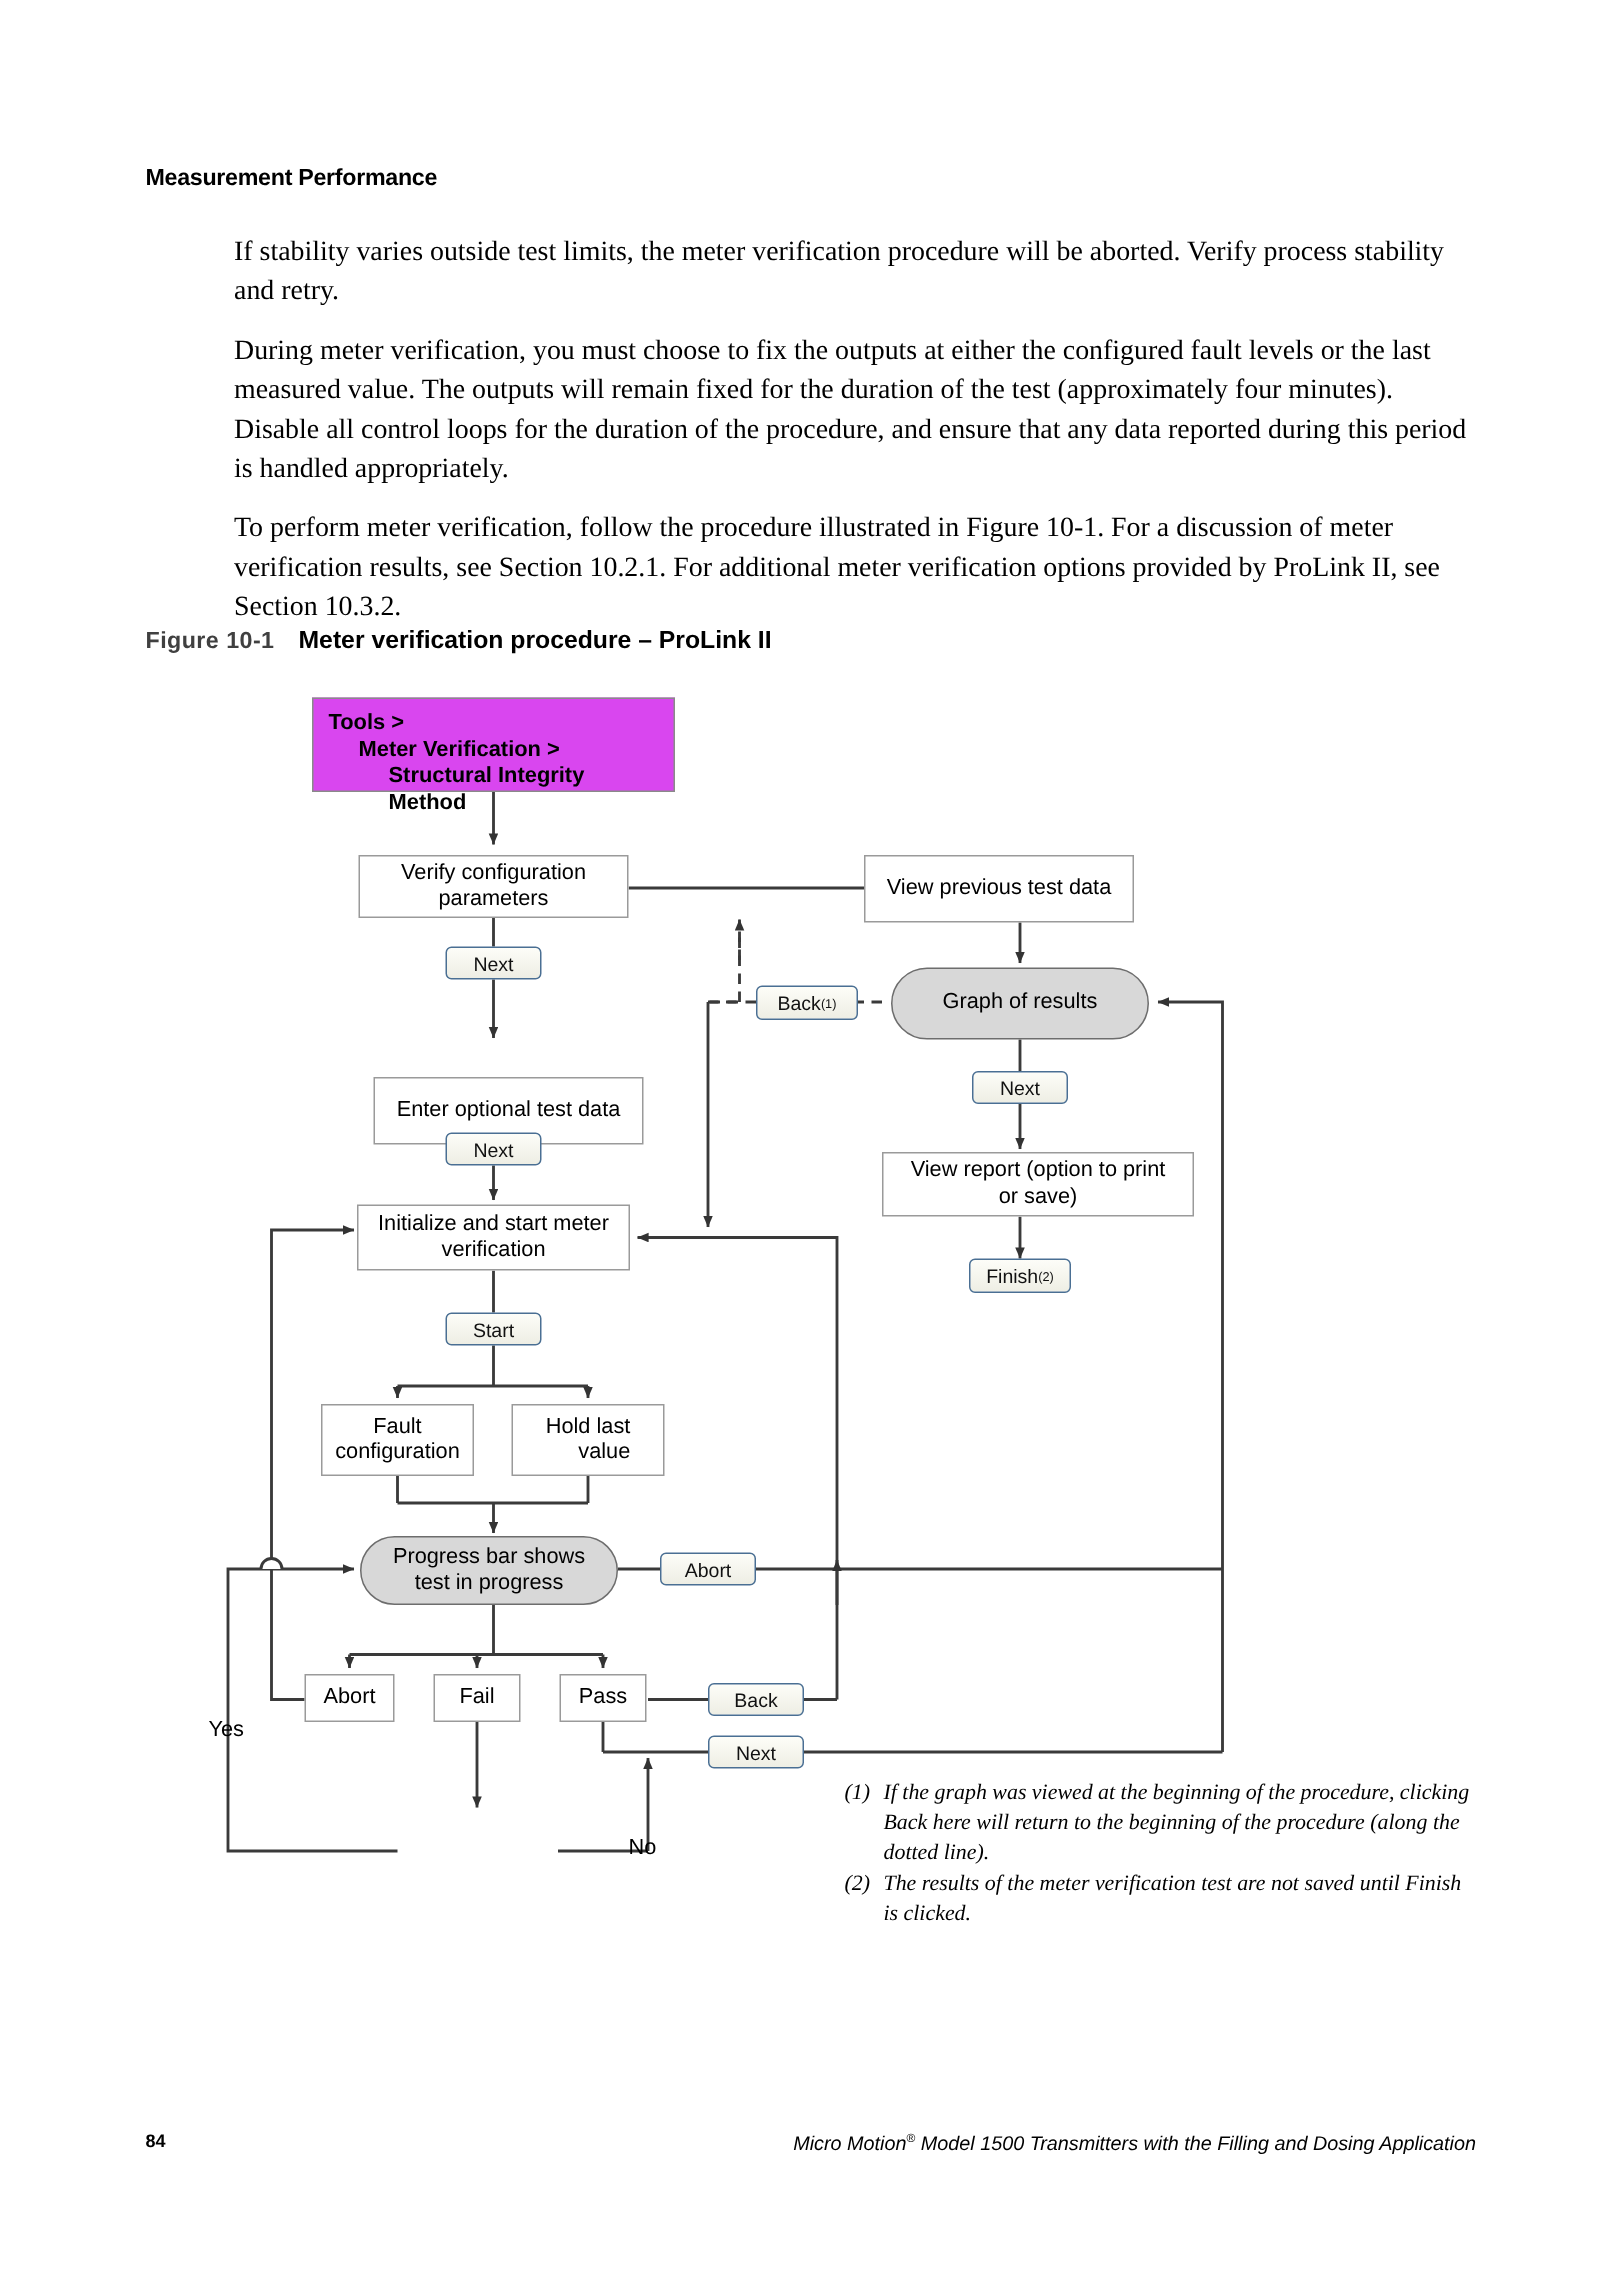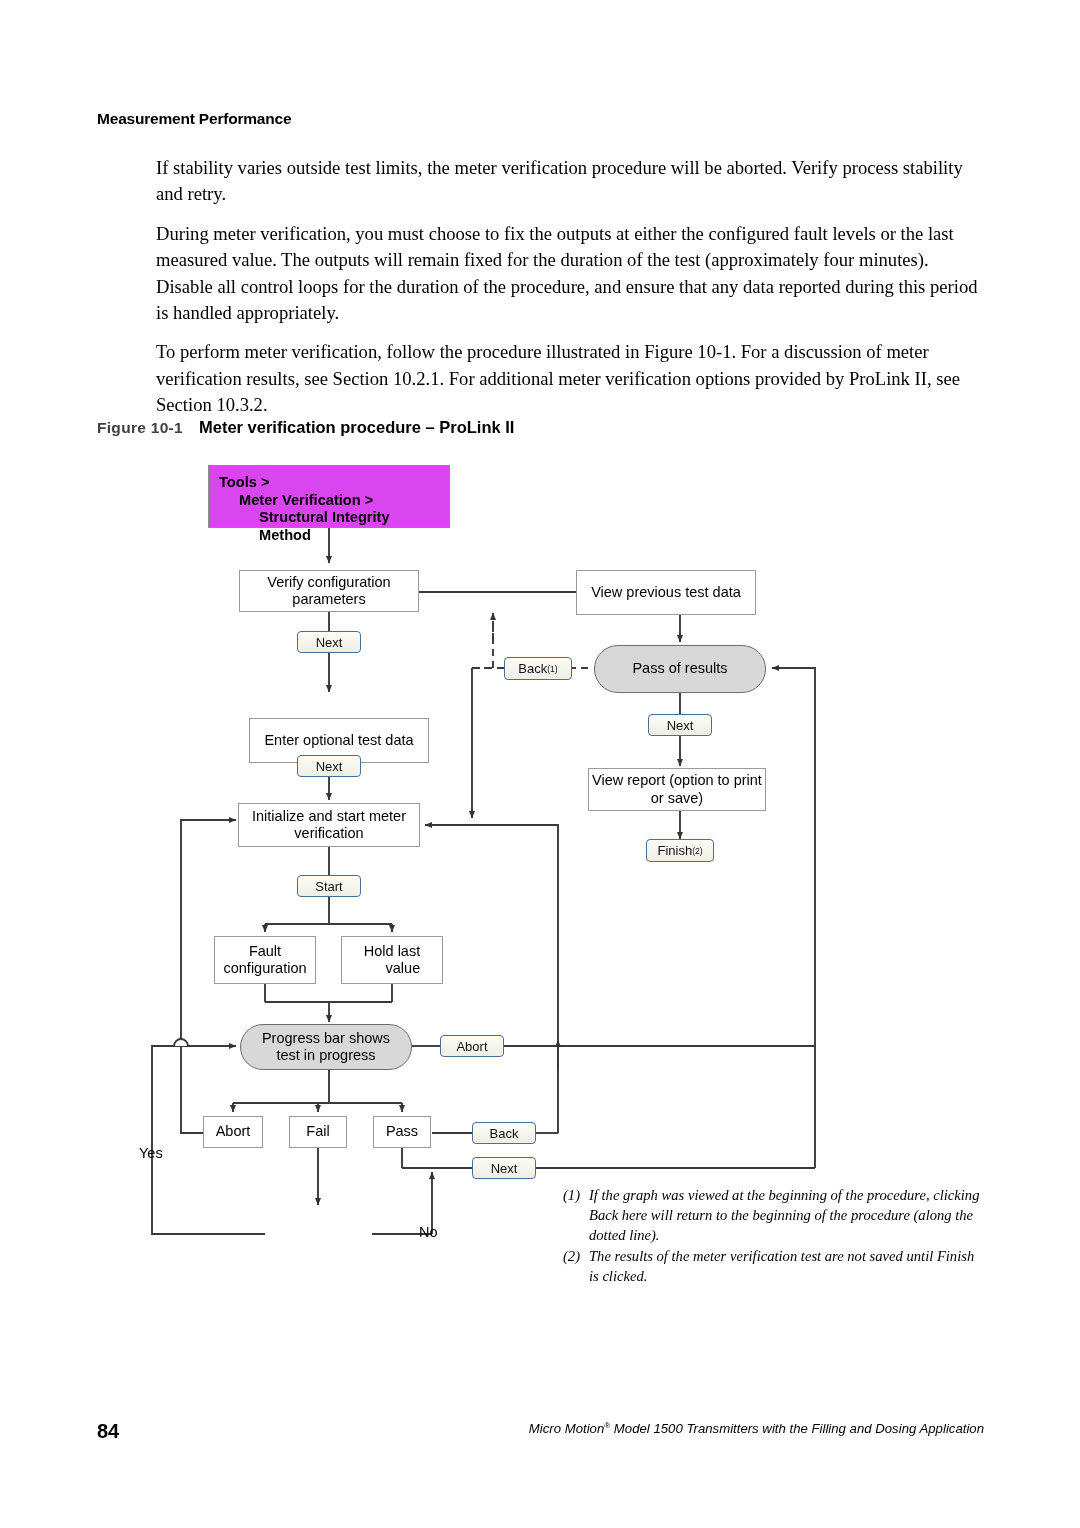--- a/index.html
+++ b/index.html
@@ -99,21 +99,21 @@
     font-family:"Liberation Serif", serif;
     font-style:italic; font-size:14.6px; line-height:20.2px;
   }
   .fn-row { display:flex; margin-bottom:0px; }
   .fn-mark { width:26px; flex:0 0 26px; }
   .fn-txt { flex:1 1 auto; }
 
   .pg-no {
     position:absolute; left:97px; top:1420px;
     font-family:"Liberation Sans", sans-serif;
-    font-weight:bold; font-size:20px;
+    font-weight:bold; font-size:12px;
   }
   .pg-title {
     position:absolute; left:0; top:1421px; width:984px;
     text-align:right;
     font-family:"Liberation Sans", sans-serif;
     font-style:italic; font-size:13.2px;
   }
   .pg-title sup { font-size:8px; vertical-align:super; font-style:normal; }
 </style>
 </head>
@@ -223,23 +223,23 @@
       <div class="l3">Structural Integrity Method</div>
     </div>
 
     <div class="node box" style="left:239px; top:570px; width:180px; height:42px; white-space:pre-line;">Verify configuration
 parameters</div>
 
     <div class="node box" style="left:576px; top:570px; width:180px; height:45px;">View previous test data</div>
 
     <div class="node box" style="left:249px; top:718px; width:180px; height:45px;">Enter optional test data</div>
 
-    <div class="node stadium" style="left:594px; top:645px; width:172px; height:48px;">Pass of results</div>
-
-    <div class="node box" style="left:588px; top:768px; width:178px; height:43px; white-space:pre-line;">View report (option to print
+    <div class="node stadium" style="left:594px; top:645px; width:172px; height:48px;">Graph of results</div>
+
+    <div class="node box" style="left:588px; top:768px; width:208px; height:43px; white-space:pre-line;">View report (option to print
 or save)</div>
 
     <div class="node box" style="left:238px; top:803px; width:182px; height:44px; white-space:pre-line;">Initialize and start meter
 verification</div>
 
     <div class="node box" style="left:214px; top:936px; width:102px; height:48px; white-space:pre-line;">Fault
 configuration</div>
 
     <div class="node box" style="left:341px; top:936px; width:102px; height:48px; white-space:pre-line;text-align:right;">Hold last
 value</div>

